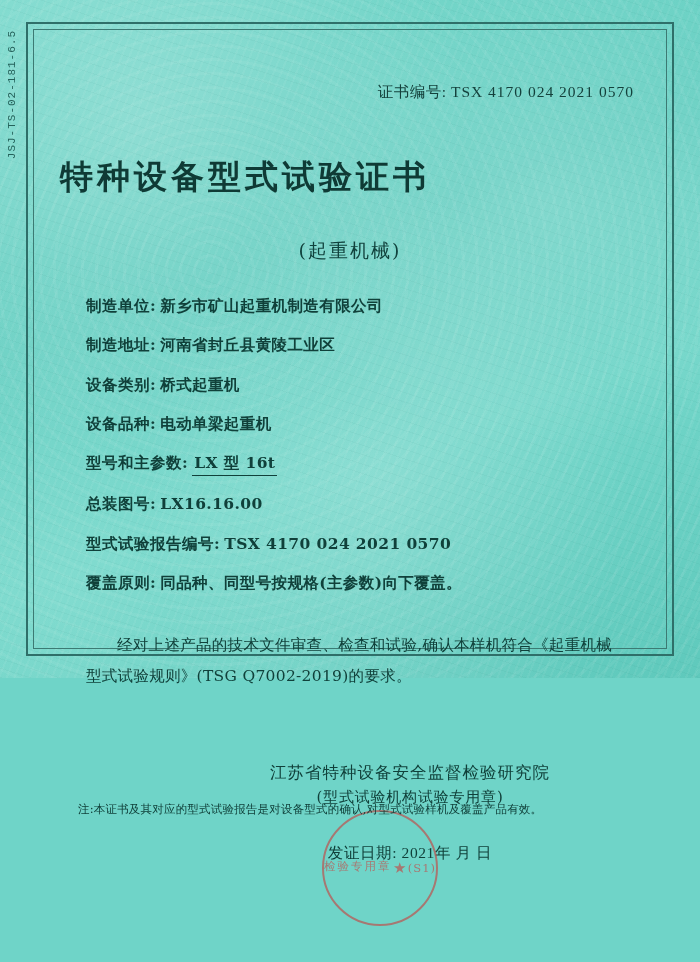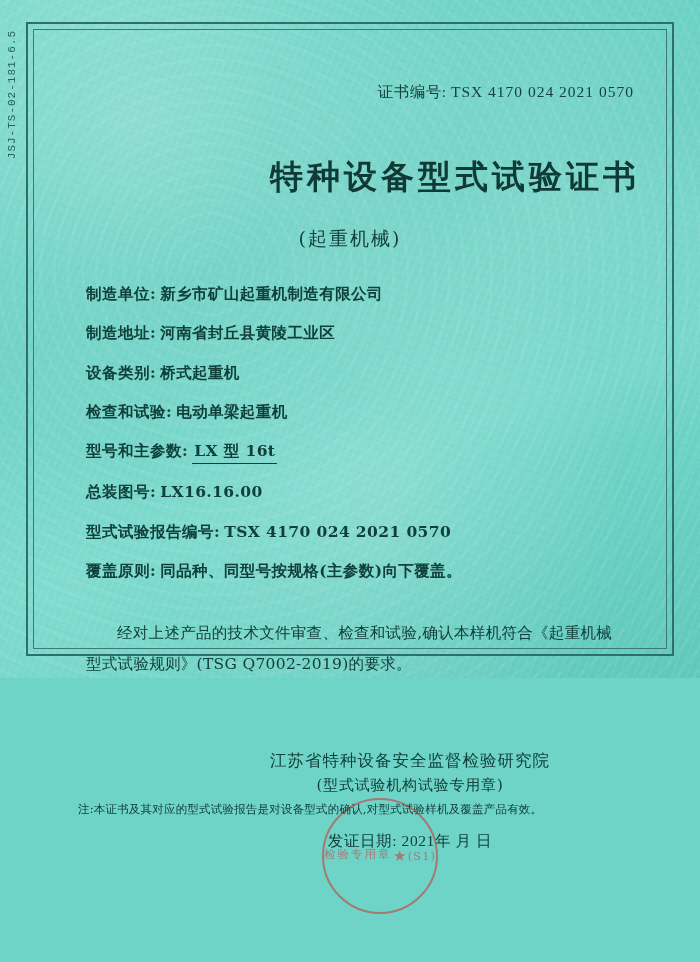--- a/index.html
+++ b/index.html
@@ -99,34 +99,34 @@
     margin-top: 22px;
     margin-right: 6px;
     font-family: "Liberation Serif", serif;
   }
   .cert-no .num {
     font-family: "Liberation Serif", serif;
     letter-spacing: 1px;
   }
 
   .title {
-    text-align: right;
+    text-align: left;
     font-size: 33px;
     font-weight: bold;
     color: #0f3a35;
     letter-spacing: 4px;
     margin-top: 52px;
     font-family: "DejaVu Serif", serif;
   }
   .subtitle {
     text-align: center;
     font-size: 19px;
     color: #11423d;
     letter-spacing: 2px;
-    margin-top: 26px;
+    margin-top: 38px;
     font-family: "DejaVu Serif", serif;
   }
 
   .fields {
     margin-top: 30px;
     padding-left: 26px;
   }
   .field {
     display: flex;
     align-items: baseline;
@@ -271,21 +271,21 @@
       </div>
       <div class="field">
         <span class="label">制造地址:</span>
         <span class="value">河南省封丘县黄陵工业区</span>
       </div>
       <div class="field">
         <span class="label">设备类别:</span>
         <span class="value">桥式起重机</span>
       </div>
       <div class="field">
-        <span class="label">检查和试验:</span>
+        <span class="label">设备品种:</span>
         <span class="value">电动单梁起重机</span>
       </div>
       <div class="field">
         <span class="label">型号和主参数:</span>
         <span class="value underlined">LX 型 16t</span>
       </div>
       <div class="field">
         <span class="label">总装图号:</span>
         <span class="value">LX16.16.00</span>
       </div>

